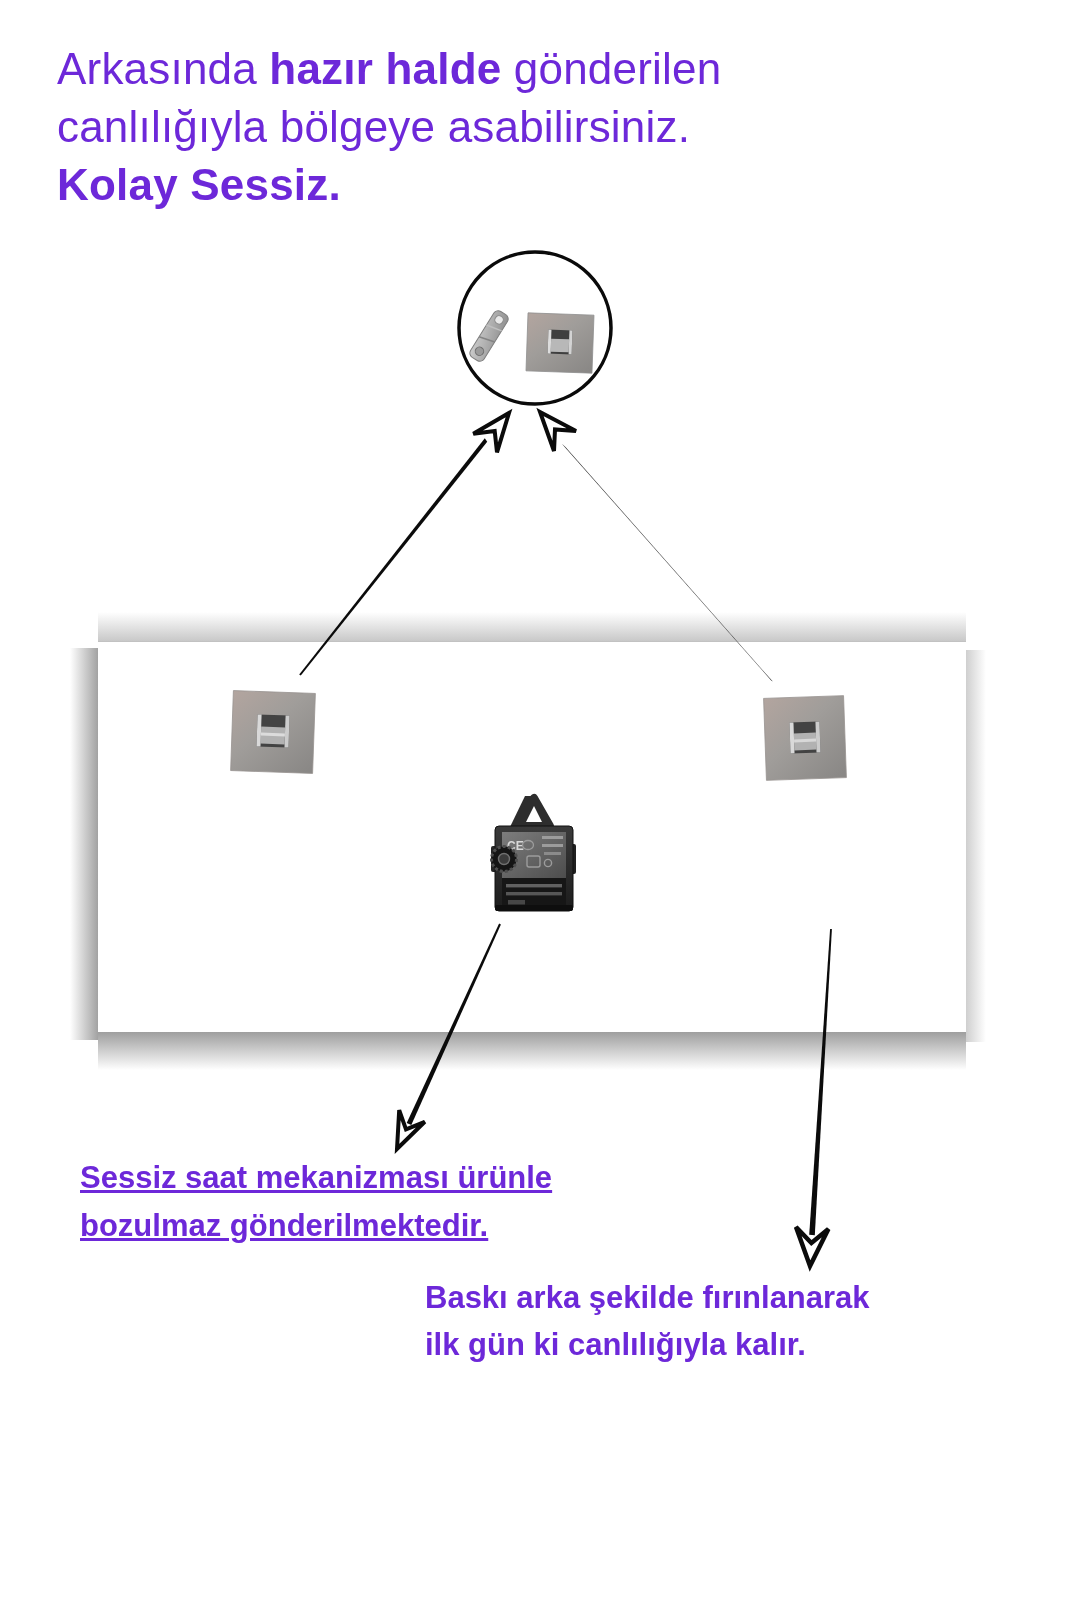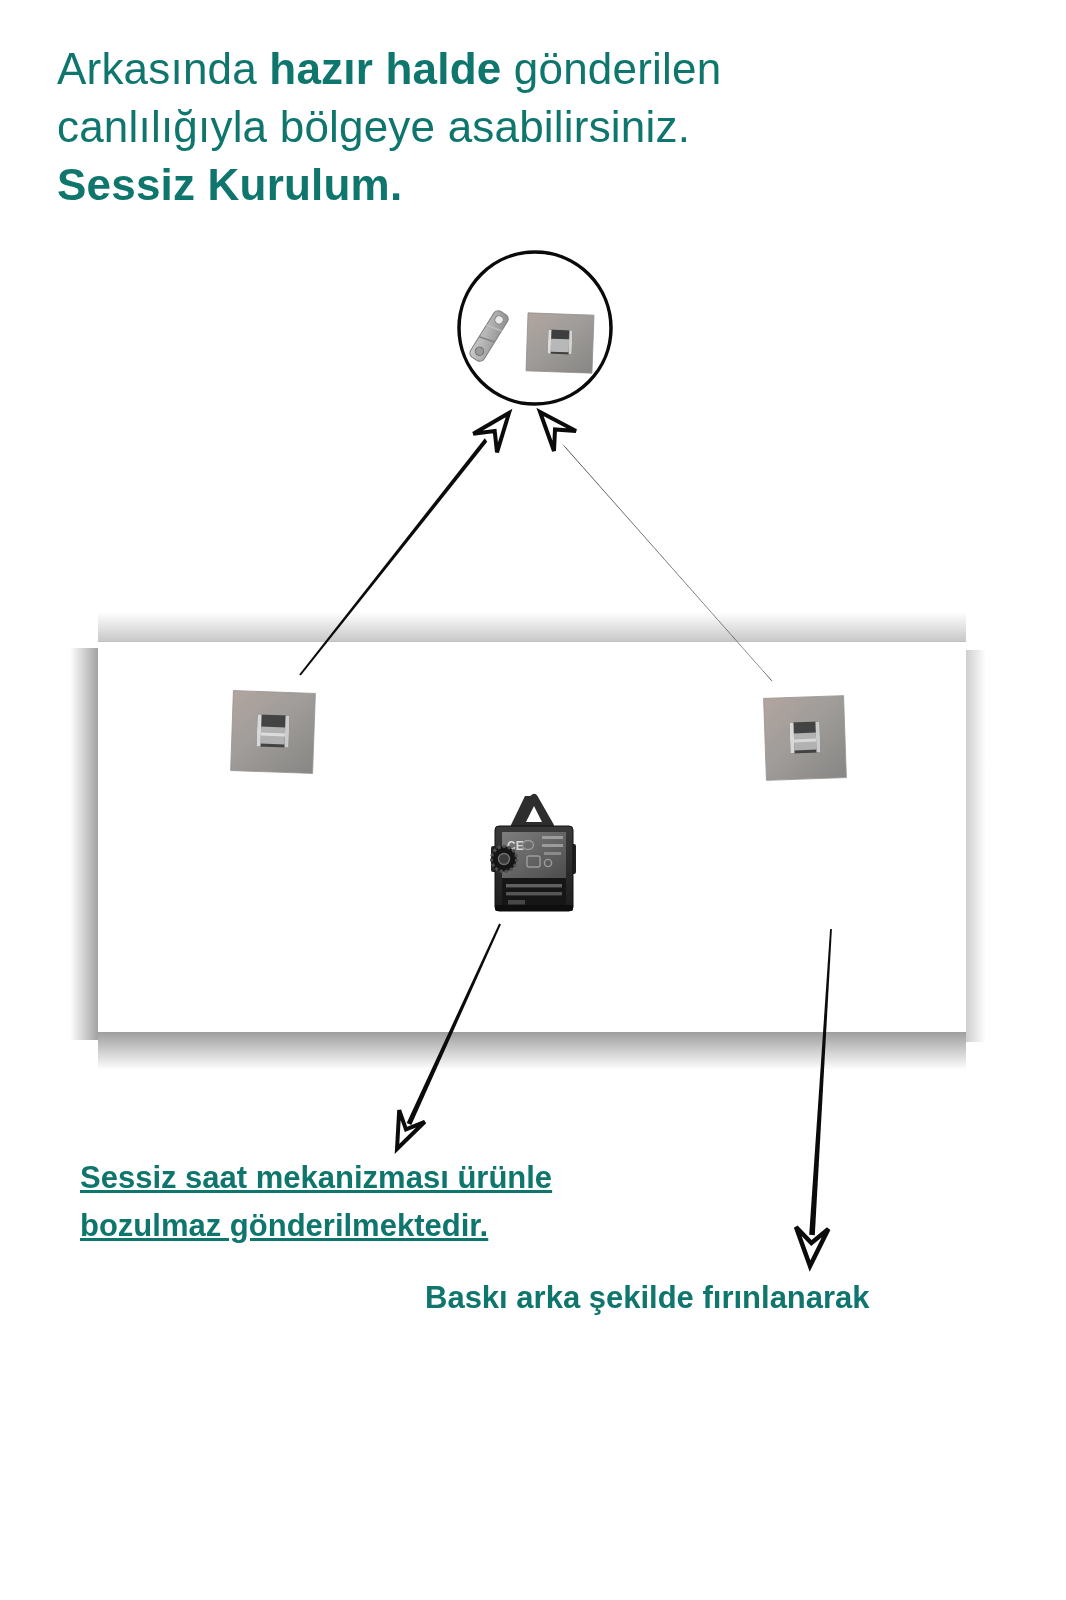--- a/index.html
+++ b/index.html
@@ -1,18 +1,18 @@
 <!DOCTYPE html>
 <html><head>
 <meta charset="utf-8">
 <style>
   html,body{margin:0;padding:0;background:#ffffff;}
   .canvas{
     position:relative;width:1066px;height:1600px;overflow:hidden;
-    background:#ffffff;font-family:"Liberation Sans","DejaVu Sans",sans-serif;color:#0f766e;
+    background:#ffffff;font-family:"Liberation Sans","DejaVu Sans",sans-serif;color:#6d28d9;
   }
   
   .intro{
     position:absolute;left:57px;top:40px;width:880px;
     font-size:44px;line-height:58px;font-weight:400;letter-spacing:0.2px;
   }
   .intro .b{font-weight:700;}
   .note{position:absolute;font-weight:700;white-space:nowrap;}
   .note-mech{left:80px;top:1154px;font-size:31px;line-height:48px;text-decoration:underline;}
   .note-print{left:425px;top:1274px;font-size:31px;line-height:47px;}
@@ -38,35 +38,36 @@
   svg.overlay{position:absolute;left:0;top:0;width:1066px;height:1600px;}
 </style>
 </head>
 <body>
 
 <div class="canvas">
 
   <div class="intro">
     <div><span>Arkasında </span><span class="b">hazır halde</span><span> gönderilen</span></div>
     <div>canlılığıyla bölgeye asabilirsiniz.</div>
-    <div class="b">Sessiz Kurulum.</div>
+    <div class="b">Kolay Sessiz.</div>
   </div>
 
   <div class="shadow-top"></div>
   <div class="panel"></div>
   <div class="shadow-left"></div>
   <div class="shadow-right"></div>
   <div class="shadow-bottom"></div>
 
   <div class="note note-mech">
     <div>Sessiz saat mekanizması ürünle</div>
     <div>bozulmaz gönderilmektedir.</div>
   </div>
   <div class="note note-print">
     <div>Baskı arka şekilde fırınlanarak</div>
+    <div>ilk gün ki canlılığıyla kalır.</div>
   </div>
 
   <svg class="overlay" viewBox="0 0 1066 1600">
     <defs>
       <linearGradient id="metalA" x1="0" y1="0" x2="1" y2="1">
         <stop offset="0" stop-color="#cdcdcd"></stop>
           <stop offset="1" stop-color="#8e8e8e"></stop>
       </linearGradient>
       <linearGradient id="metalB" x1="0" y1="0" x2="0.9" y2="1">
         <stop offset="0" stop-color="#b3a59f"></stop>

